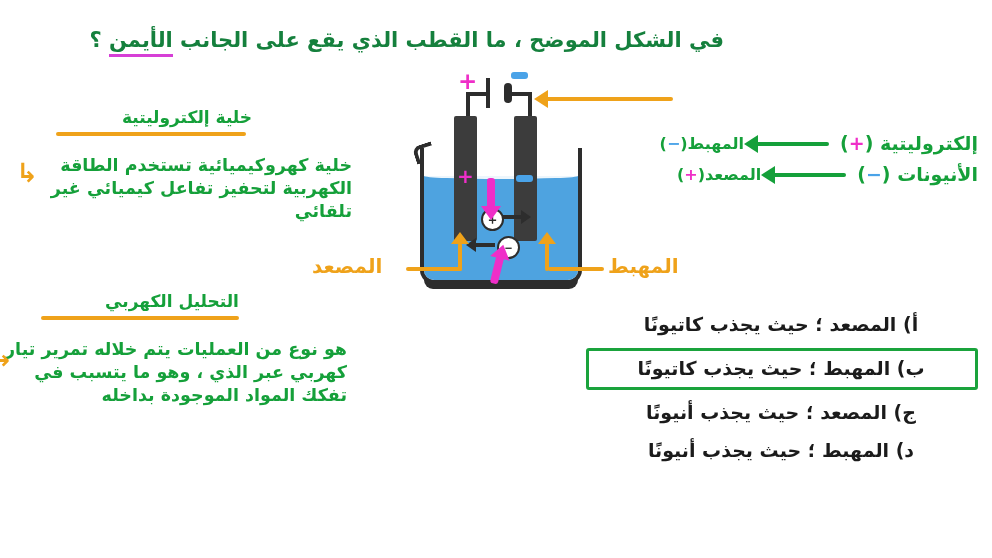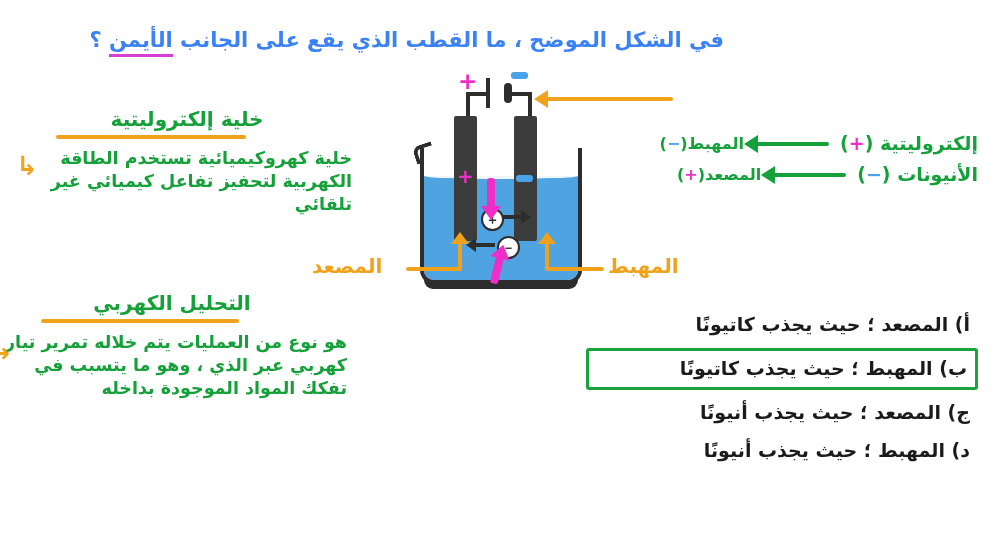--- a/index.html
+++ b/index.html
@@ -16,21 +16,21 @@
   
   .hw{
     font-family:"DejaVu Sans","Liberation Sans",sans-serif;
     direction:rtl;
     unicode-bidi:isolate;
     white-space:nowrap;
     line-height:1.15;
   }
   .hw-wrap{white-space:normal;}
 
-  .ink-black{color:#3b82f6;}
+  .ink-black{color:#15803d;}
   .ink-green{color:#15a03a;}
   .ink-orange{color:#efa21a;}
 
   
   #title{
     position:absolute;top:28px;right:268px;
     font-size:21px;font-weight:600;letter-spacing:.4px;
   }
   #title .underlined{
     border-bottom:3px solid #d63fd6;
@@ -40,31 +40,31 @@
   
   #note-electrolytic-cell{
     position:absolute;top:108px;right:640px;width:330px;
     text-align:right;
   }
   #note-electrolysis{
     position:absolute;top:292px;right:645px;width:350px;
     text-align:right;
   }
   .note-title{
-    font-size:20px;font-weight:700;
+    font-size:17px;font-weight:700;
     display:inline-block;
     padding:0 4px 3px 4px;
   }
   .note-rule{
     height:4px;background:#efa21a;border-radius:3px;
     margin:1px 0 0 auto;
   }
   .note-body{
     font-size:17.5px;font-weight:700;line-height:1.32;
-    margin-top:8px;
+    margin-top:18px;
   }
   .hook{
     position:absolute;
     color:#efa21a;font-size:26px;font-weight:700;
     line-height:1;
   }
 
   
   #label-electric-cell{
     position:absolute;top:78px;right:14px;
@@ -174,21 +174,21 @@
     border-left:9px solid transparent;border-right:9px solid transparent;border-bottom:12px solid #efa21a;}
   #lead-cathode-up{left:545px;top:243px;height:28px;}
   #lead-cathode-up:before{content:"";position:absolute;left:-7px;top:-11px;
     border-left:9px solid transparent;border-right:9px solid transparent;border-bottom:12px solid #efa21a;}
 
   
   #options{position:absolute;right:14px;top:306px;width:392px;direction:rtl;}
   .option{
     font-size:19px;font-weight:600;color:#1b1b1b;
     padding:8px 8px 8px 6px;
-    text-align:right;
+    text-align:center;
   }
   .option.selected{
     border:3px solid #1aa33c;
     border-radius:3px;
     padding:7px 8px 7px 6px;
     margin:4px 0;
   }
 </style>
 </head>
 <body>

